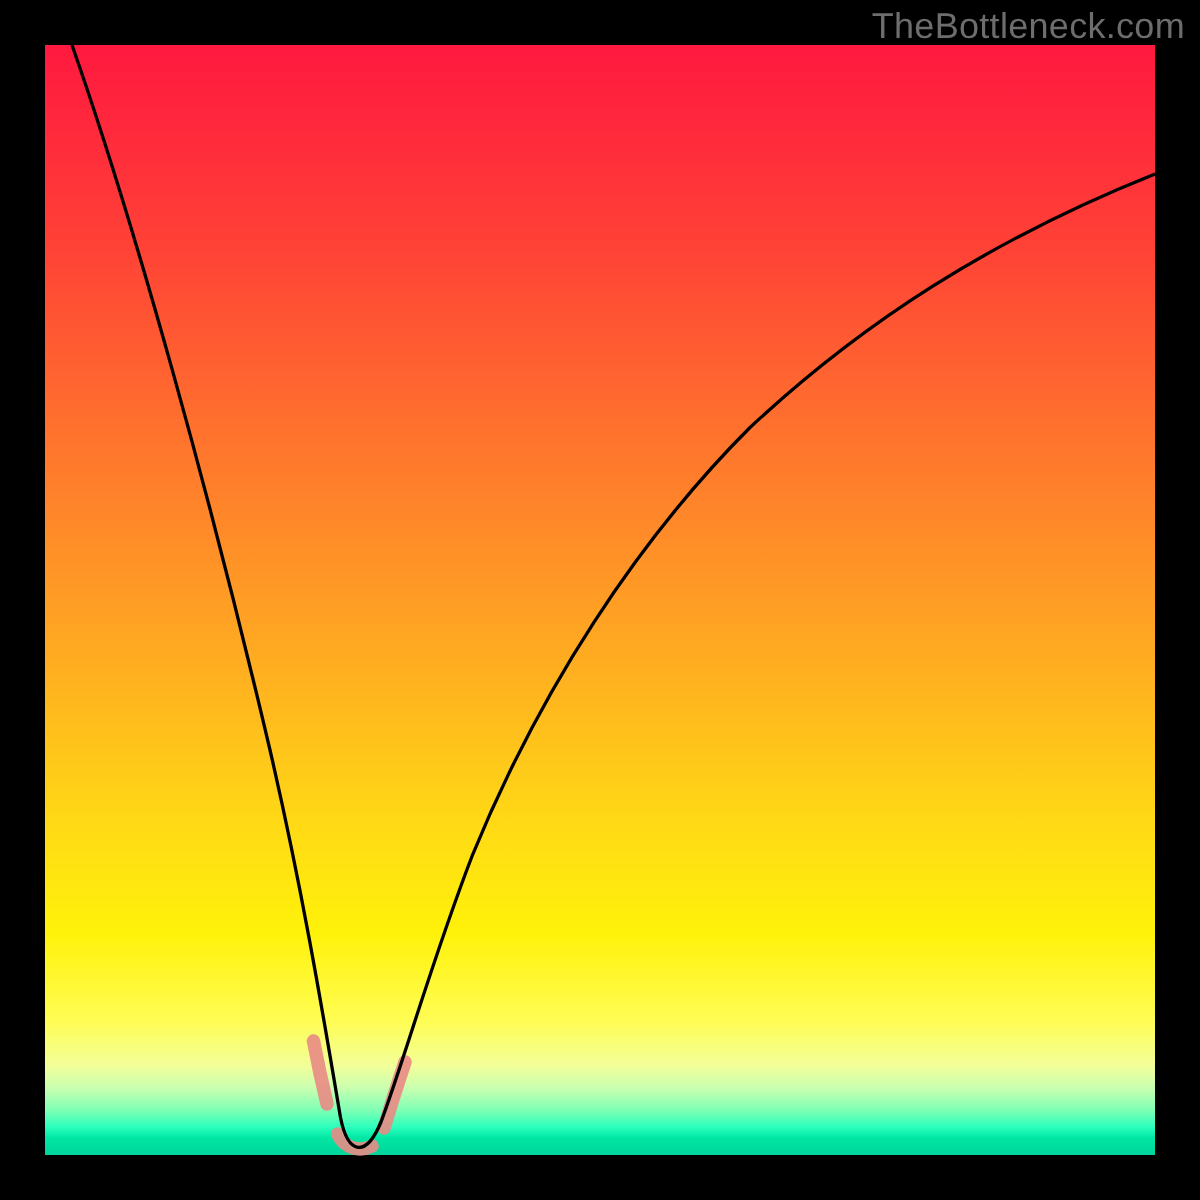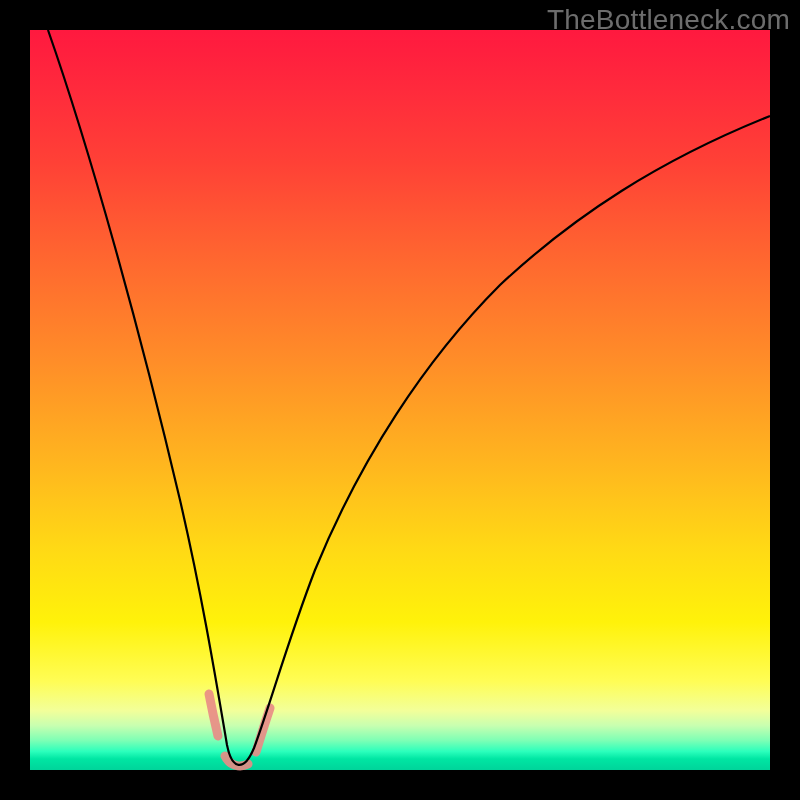--- a/index.html
+++ b/index.html
@@ -42,21 +42,21 @@
       #2bffbc 97.5%,
       #00e6a3 98.5%,
       #00d49a 100%
     );
   }
   .watermark {
     position: absolute;
     top: 4px;
     right: 10px;
     color: #6d6d6d;
-    font-size: 28px;
+    font-size: 24px;
     font-weight: 400;
     letter-spacing: 0.2px;
     user-select: none;
   }
   svg.curve {
     position: absolute;
     left: 0;
     top: 0;
     width: 740px;
     height: 740px;

